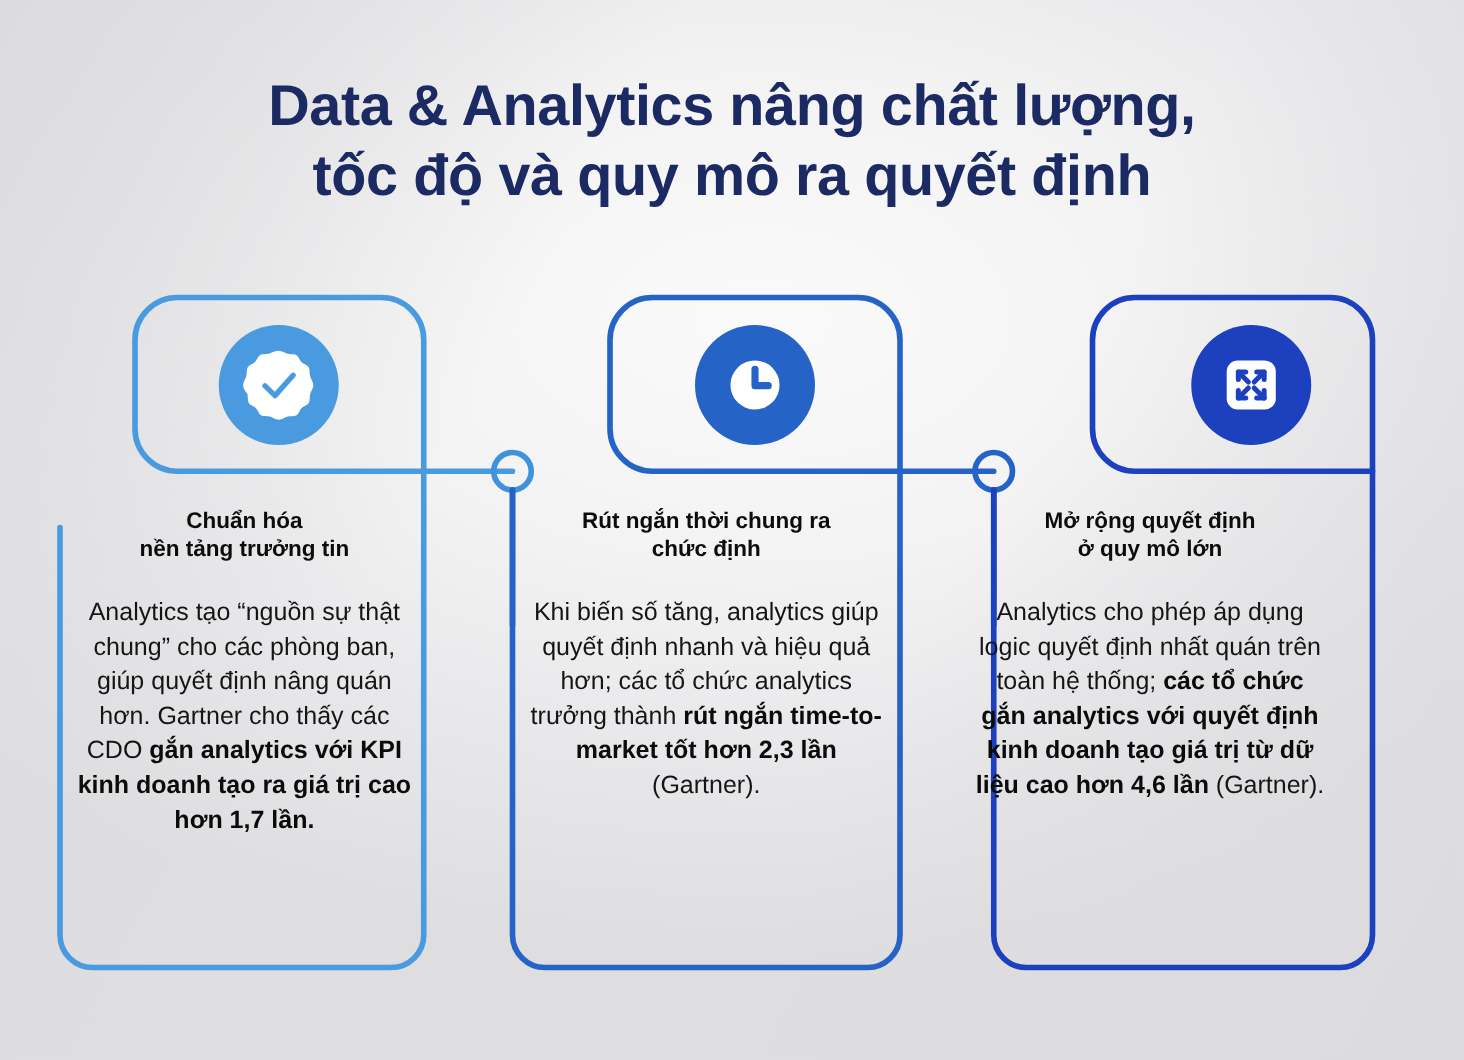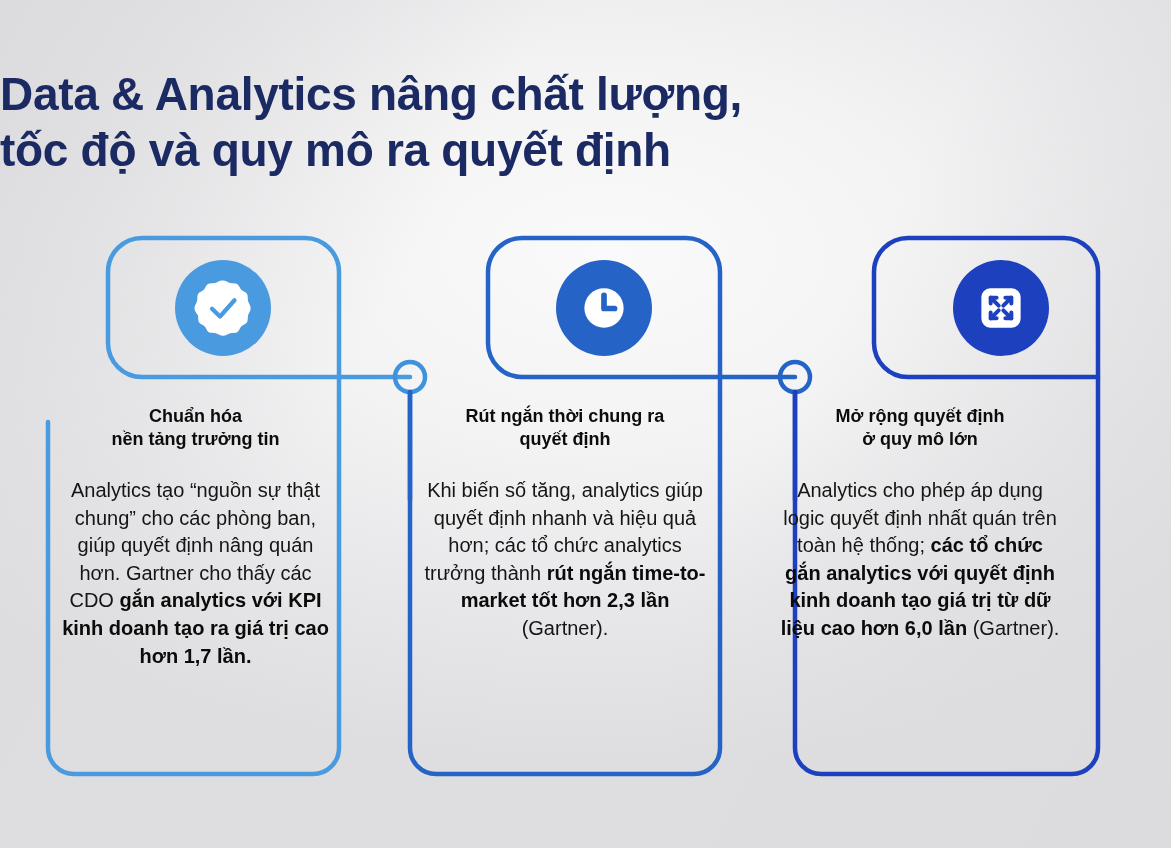--- a/index.html
+++ b/index.html
@@ -15,21 +15,22 @@
       radial-gradient(ellipse 75% 60% at 52% 30%, #fafafb 0%, #f3f3f4 38%, #e8e8ea 68%, #dedee0 100%);
   }
   #stage:before{
     content:"";position:absolute;inset:0;
     background:linear-gradient(118deg,#dcdcde 0%,rgba(245,245,246,0) 34%,rgba(245,245,246,0) 62%,#dcdcde 100%);
     pointer-events:none;
   }
 
   
   .title-wrap{
-    position:absolute;left:0;right:0;top:66px;
+    position:absolute;left:0;right:0;top:56px;
+    text-align:center;
     z-index:6;
   }
   .title-line{
     font-size:46px;
     line-height:1.22;
     font-weight:700;
     color:#1b2a63;
     letter-spacing:-0.3px;
     white-space:nowrap;
   }
@@ -129,26 +130,26 @@
     <div class="card-head">
       <span>Chuẩn hóa</span><br>
       <span>nền tảng trưởng tin</span>
     </div>
     <p class="card-body"><span>Analytics tạo “nguồn sự thật chung” cho các phòng ban, giúp quyết định nâng quán hơn. Gartner cho thấy các CDO </span><b>gắn analytics với KPI kinh doanh tạo ra giá trị cao hơn 1,7 lần.</b><span></span></p>
   </div>
 
   <div class="card-text" style="left:420px;top:405px;width:290px;">
     <div class="card-head">
       <span>Rút ngắn thời chung ra</span><br>
-      <span>quyết định</span>
+      <span>chức định</span>
     </div>
     <p class="card-body"><span>Khi biến số tăng, analytics giúp quyết định nhanh và hiệu quả hơn; các tổ chức analytics trưởng thành </span><b>rút ngắn time-to-market tốt hơn 2,3 lần</b><span> (Gartner).</span></p>
   </div>
 
   <div class="card-text" style="left:780px;top:405px;width:280px;">
     <div class="card-head">
       <span>Mở rộng quyết định</span><br>
       <span>ở quy mô lớn</span>
     </div>
-    <p class="card-body"><span>Analytics cho phép áp dụng logic quyết định nhất quán trên toàn hệ thống; </span><b>các tổ chức gắn analytics với quyết định kinh doanh tạo giá trị từ dữ liệu cao hơn 6,0 lần</b><span> (Gartner).</span></p>
+    <p class="card-body"><span>Analytics cho phép áp dụng logic quyết định nhất quán trên toàn hệ thống; </span><b>các tổ chức gắn analytics với quyết định kinh doanh tạo giá trị từ dữ liệu cao hơn 4,6 lần</b><span> (Gartner).</span></p>
   </div>
 
 </div>
 
 </body></html>

